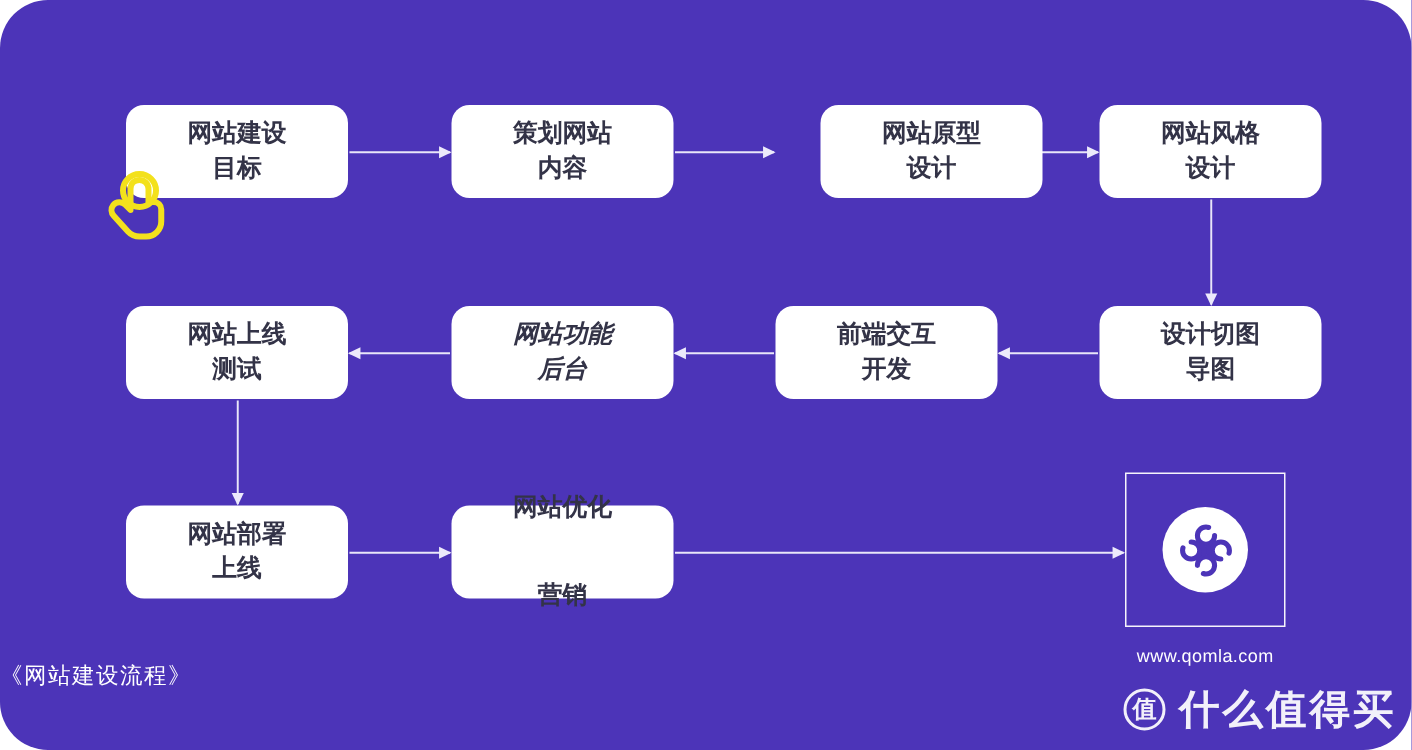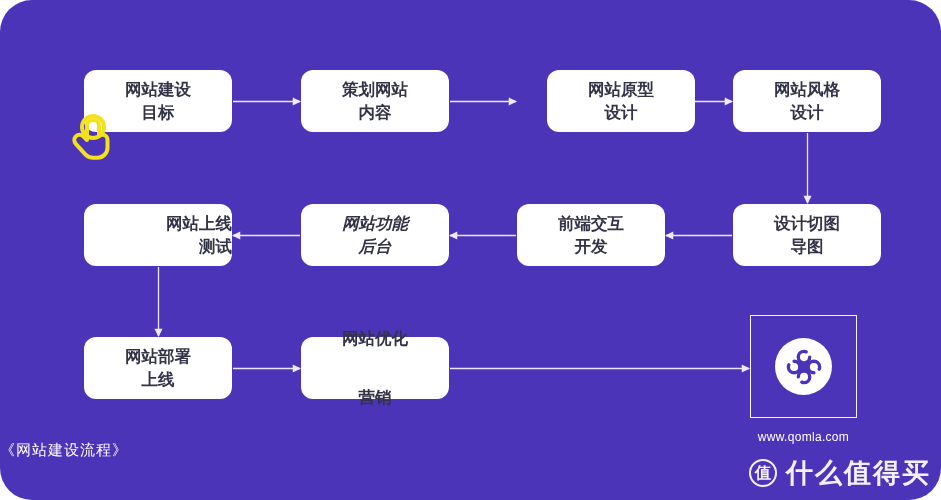--- a/index.html
+++ b/index.html
@@ -9,21 +9,21 @@
     font-family:"Liberation Sans","DejaVu Sans",sans-serif;
     border-radius:32px;
   }
   #edge-layer{position:absolute;left:0;top:0;width:941px;height:500px;pointer-events:none;}
   .node{
     position:absolute;width:148px;height:62px;background:#ffffff;border-radius:12px;
     display:flex;flex-direction:column;align-items:center;justify-content:center;
     color:#333347;font-weight:bold;font-size:16.5px;line-height:1.42;text-align:center;
   }
   .n1{left:84px;top:70px;}  .n2{left:301px;top:70px;}  .n3{left:547px;top:70px;}  .n4{left:733px;top:70px;}
-  .n5{left:84px;top:204px;align-items:flex-end;} .n6{left:301px;top:204px;font-style:italic;} .n7{left:517px;top:204px;} .n8{left:733px;top:204px;}
+  .n5{left:84px;top:204px;} .n6{left:301px;top:204px;font-style:italic;} .n7{left:517px;top:204px;} .n8{left:733px;top:204px;}
   .n9{left:84px;top:337px;} .n10{left:301px;top:337px;gap:36px;}
   .logo-box{
     position:absolute;left:750px;top:315px;width:107px;height:103px;box-sizing:border-box;
     border:1.5px solid rgba(255,255,255,0.95);
     display:flex;align-items:center;justify-content:center;
   }
   .logo-circle{
     width:57px;height:57px;border-radius:50%;background:#ffffff;
     display:flex;align-items:center;justify-content:center;
   }

